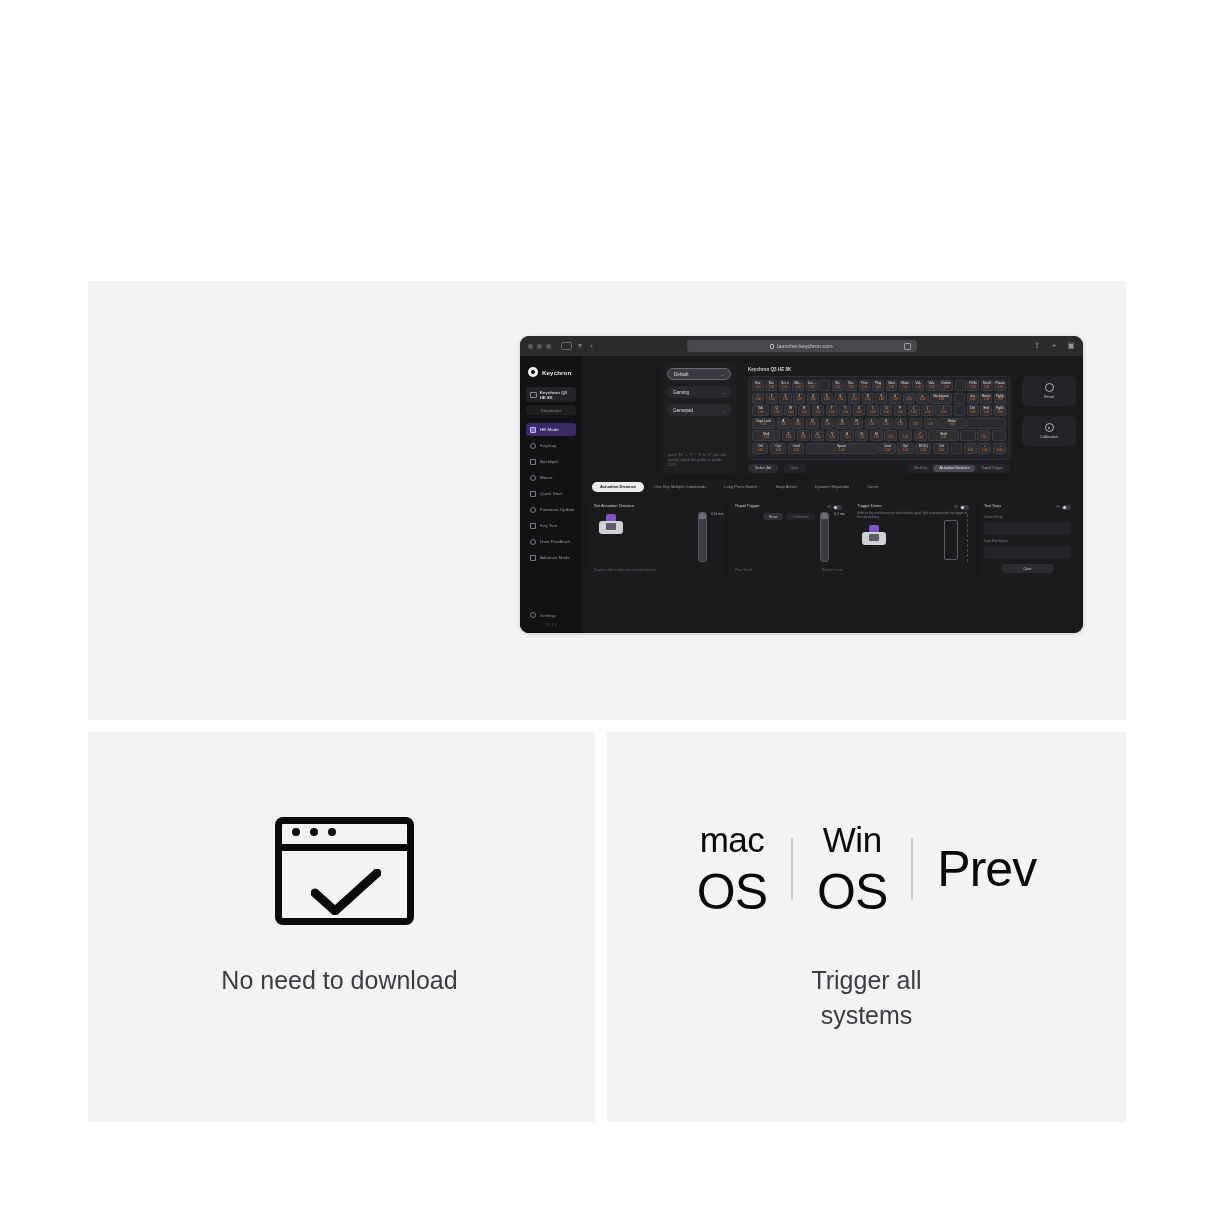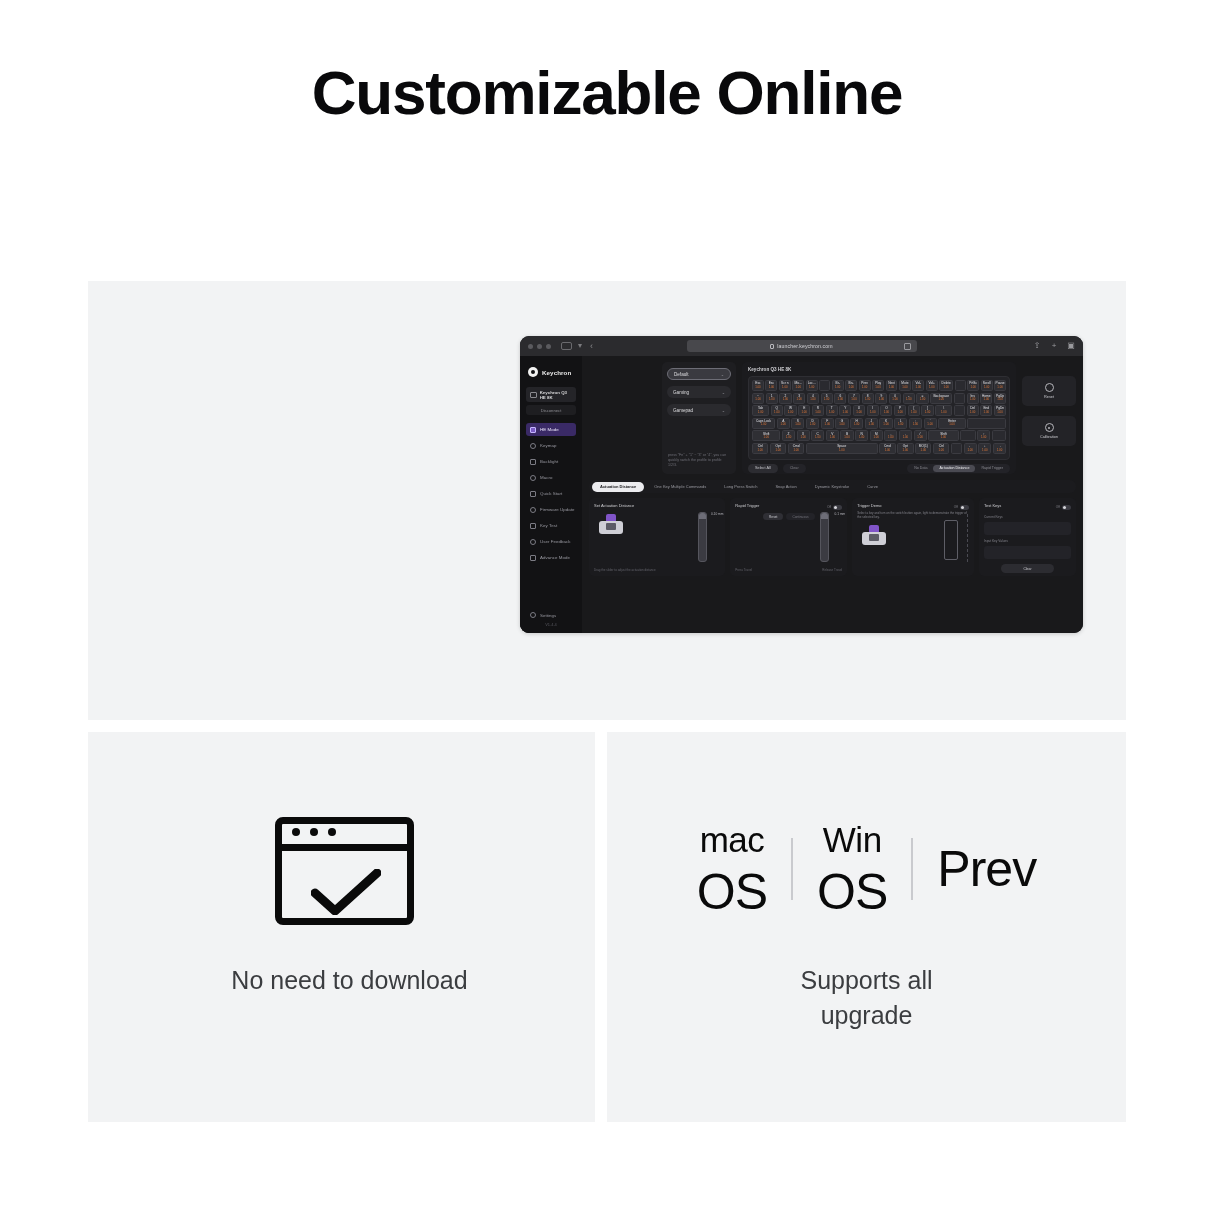--- a/index.html
+++ b/index.html
@@ -286,21 +286,20 @@
   }
   .osblock.single .big { font-size: 50px; }
   .osdiv { width: 2px; height: 62px; background: #c9cace; margin: 0 24px; }
 </style>
 </head>
 <body>
 
 <div class="page">
 
   <h1 class="headline">
-    <span class="ln">Customizable Online</span>
   </h1>
 
   <div class="card" id="card-top"></div>
 
 
   <div class="browser">
 
     <div class="bz-chrome">
       <div class="bz-traffic">
         <span class="bz-dot"></span>
@@ -897,38 +896,38 @@
   <div class="dlicon">
     <span class="win"></span>
     <span class="bar"></span>
     <span class="d d1"></span>
       <span class="d d2"></span>
       <span class="d d3"></span>
     <svg class="chk" width="70" height="46" viewBox="0 0 70 46">
       <path d="M4 24 L24 42 L66 4" fill="none" stroke="#0a0a0a" stroke-width="9" stroke-linecap="round" stroke-linejoin="round"></path>
     </svg>
   </div>
-  <div class="card-caption" style="top:963px;left:96px;width:507px">
+  <div class="card-caption" style="top:963px;left:86px;width:507px">
     <span class="ln">No need to download</span>
   </div>
 
   <div class="card" id="card-bottom-right"></div>
   <div class="oslogos" id="os-logos">
       <div class="osblock">
         <span class="small">mac</span>
         <span class="big">OS</span>
       </div>
       <span class="osdiv"></span>
       <div class="osblock">
         <span class="small">Win</span>
         <span class="big">OS</span>
       </div>
       <span class="osdiv"></span>
       <div class="osblock single">
         <span class="big">Prev</span>
       </div>
     </div>
   <div class="card-caption" style="top:963px;left:607px;width:519px">
-    <span class="ln">Supports all</span>
-    <span class="ln">upgrade</span>
+    <span class="ln">Trigger all</span>
+    <span class="ln">systems</span>
   </div>
 
 </div>
 
 </body></html>

